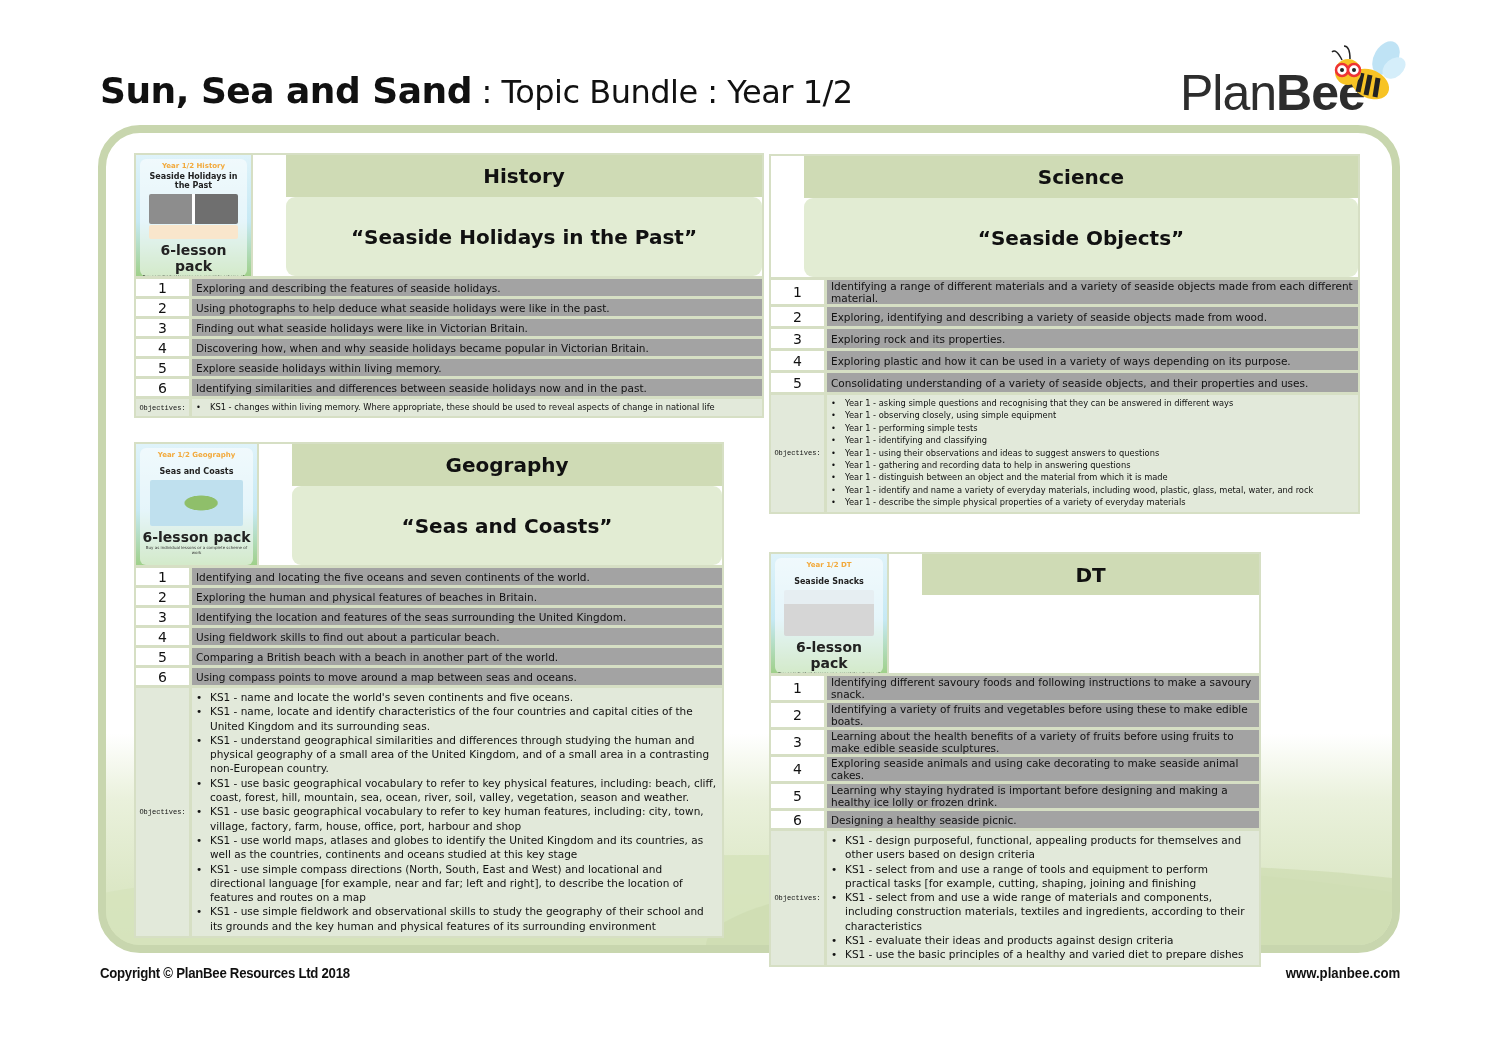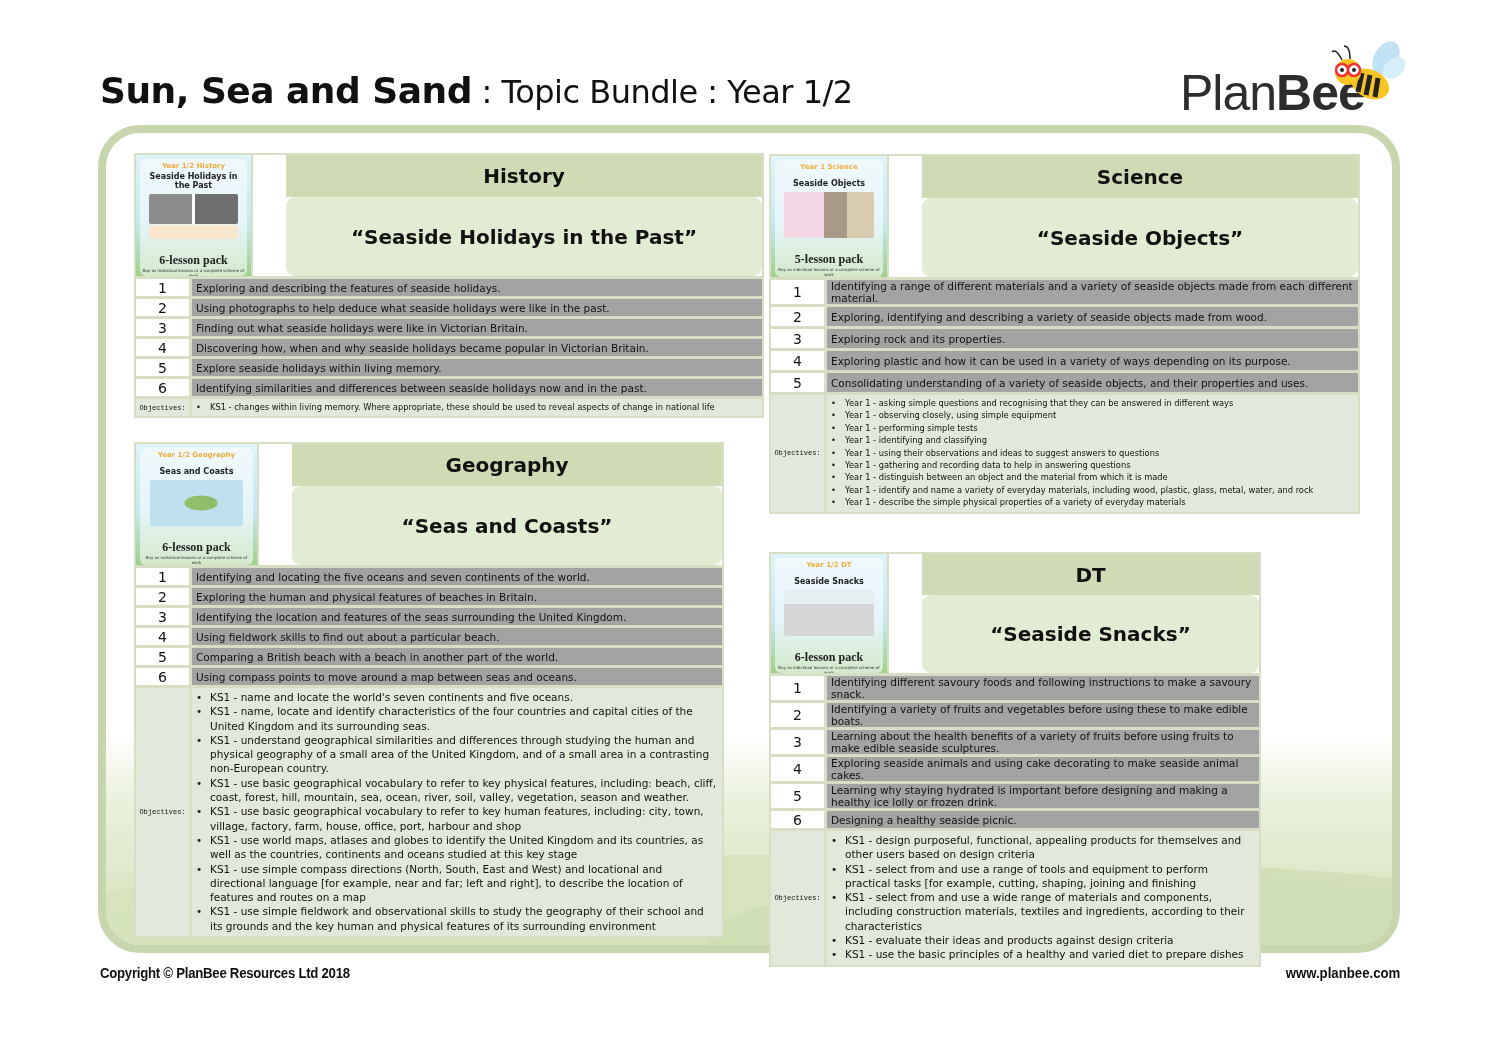--- a/index.html
+++ b/index.html
@@ -28,21 +28,21 @@
   .card-head { display: flex; height: var(--headh); }
   .thumb {
     width: var(--thumbw); height: 100%; flex: none; position: relative;
     background: linear-gradient(#dff3fa, #c6e9f4 55%, #9fd08a 100%); border-right: 2px solid #d6dfc4;
     overflow: hidden; padding: 4px 4px 0 4px; text-align: center;
   }
   .thumb .inner { background: rgba(255,255,255,0.55); border-radius: 6px; height: 100%; padding: 3px 2px 0 2px; }
   .thumb .yr { color: #f2a93b; font-size: 7px; font-weight: bold; }
   .thumb .tt { font-size: 8px; font-weight: bold; color: #222; margin-top: 2px; line-height: 1.15; }
   .thumb .pic { margin: 4px auto 0 auto; width: 86%; height: 46px; border-radius: 2px; }
-  .thumb .pk { font-size: 12px; font-weight: bold; color: #222; margin-top: 14px; font-family: Liberation Serif, serif; }
+  .thumb .pk { font-size: 14px; font-weight: bold; color: #222; margin-top: 3px; }
   .thumb .buy { font-size: 4px; color: #333; }
 
   .heads { flex: 1; display: flex; flex-direction: column; padding-left: 33px; }
   .subject { height: var(--subjh); background: #cfdbb5; display: flex; align-items: center; justify-content: center; font-size: 20px; font-weight: bold; color: #111; }
   .topic { flex: 1; background: #e2ecd3; display: flex; align-items: center; justify-content: center; font-size: 20px; font-weight: bold; color: #111; border-radius: 9px; }
 
   table { border-collapse: separate; border-spacing: 0; width: 100%; }
   td { border-top: 3px solid #d6dfc4; font-size: 10.5px; vertical-align: middle; }
   td.num { width: var(--numw); text-align: center; font-size: 14px; border-right: 3px solid #d6dfc4; background: #fff; }
   td.txt { padding-left: 4px; background: #a3a3a3; height: var(--rowh); }
@@ -194,29 +194,20 @@
         <li>KS1 - use simple fieldwork and observational skills to study the geography of their school and its grounds and the key human and physical features of its surrounding environment</li>
       </ul>
           </td>
     </tr>
   </tbody>
     </table>
 </div>
 
 <div class="card" style="left:769px; top:154px; width:591px; --headh:121px; --thumbw:118px; --subjh:42px; --numw:56px; --rowh:22px;">
   <div class="card-head">
-    <div class="thumb">
-      <div class="inner">
-        <div class="yr">Year 1 Science</div>
-        <div class="tt" style="margin-top:8px;">Seaside Objects</div>
-        <div class="pic" style="background: linear-gradient(90deg,#f4d6e4 0 45%,#a89a86 45% 70%,#d9cbb0 70%); height:46px;"></div>
-        <div class="pk">5-lesson pack</div>
-        <div class="buy">Buy as individual lessons or a complete scheme of work</div>
-      </div>
-    </div>
     <div class="heads">
       <div class="subject">Science</div>
       <div class="topic">“Seaside Objects”</div>
     </div>
   </div>
   <table>
     <tbody>
         <tr>
           <td class="num">1</td>
           <td class="txt">Identifying a range of different materials and a variety of seaside objects made from each different material.</td>
@@ -263,21 +254,20 @@
       <div class="inner">
         <div class="yr">Year 1/2 DT</div>
         <div class="tt" style="margin-top:8px;">Seaside Snacks</div>
         <div class="pic" style="background: linear-gradient(#e6eef2 0 30%, #d6d6d6 30%); height:46px;"></div>
         <div class="pk">6-lesson pack</div>
         <div class="buy">Buy as individual lessons or a complete scheme of work</div>
       </div>
     </div>
     <div class="heads">
       <div class="subject">DT</div>
-      <div class="topic">“Seaside Snacks”</div>
     </div>
   </div>
   <table>
     <tbody>
         <tr>
           <td class="num">1</td>
           <td class="txt">Identifying different savoury foods and following instructions to make a savoury snack.</td>
         </tr>
     <tr>
           <td class="num">2</td>

